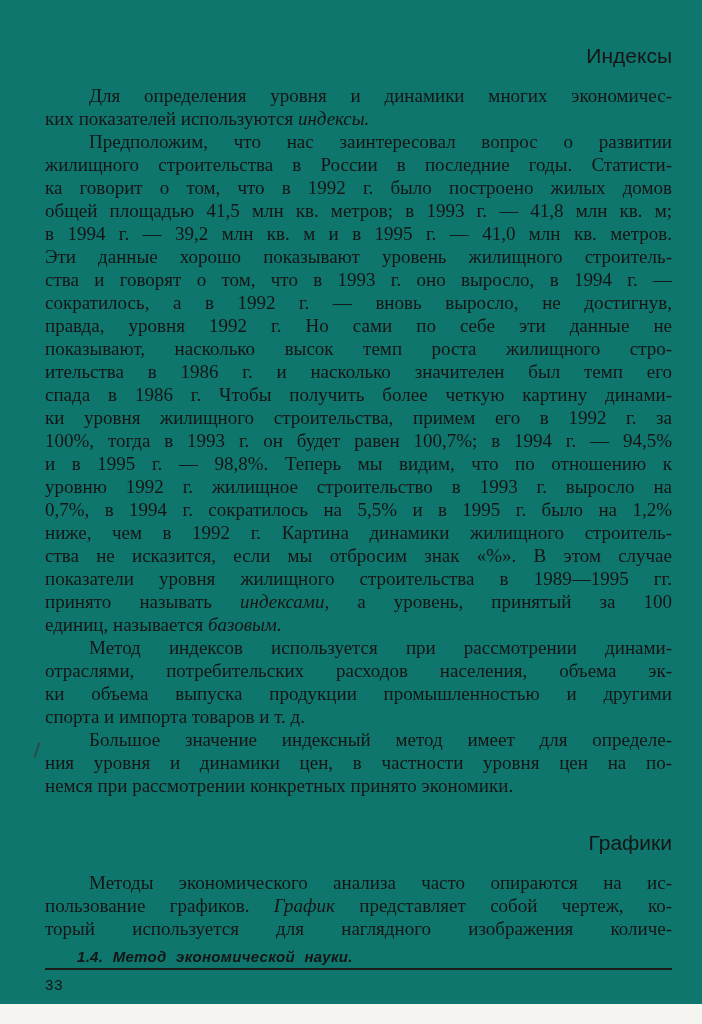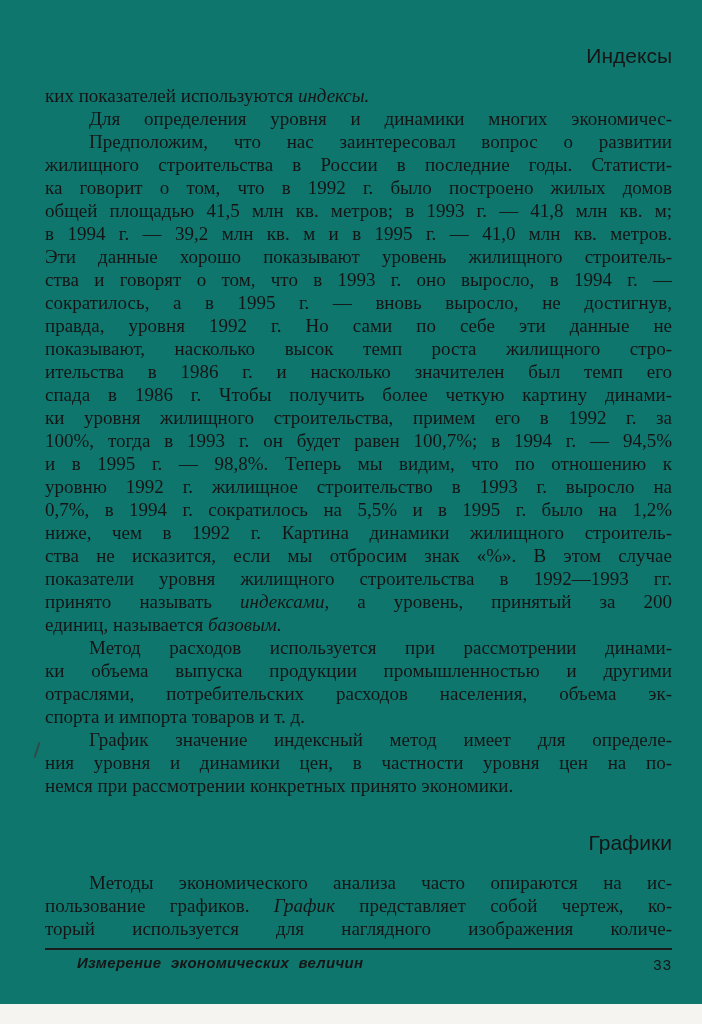--- a/index.html
+++ b/index.html
@@ -100,72 +100,72 @@
 <body>
 
 <div class="page">
   <div class="scan-artifact"></div>
   <div class="content">
 
     <h2 class="section-header indices">Индексы</h2>
 
     <div class="body-text">
         <p class="para">
+          <span class="line first"><span>Для определения уровня и динамики многих экономичес-</span></span>
           <span class="line end"><span>ких показателей используются </span><em>индексы.</em></span>
-          <span class="line first"><span>Для определения уровня и динамики многих экономичес-</span></span>
         </p>
         <p class="para">
           <span class="line first"><span>Предположим, что нас заинтересовал вопрос о развитии</span></span>
           <span class="line"><span>жилищного строительства в России в последние годы. Статисти-</span></span>
           <span class="line"><span>ка говорит о том, что в 1992 г. было построено жилых домов</span></span>
           <span class="line"><span>общей площадью 41,5 млн кв. метров; в 1993 г. — 41,8 млн кв. м;</span></span>
           <span class="line"><span>в 1994 г. — 39,2 млн кв. м и в 1995 г. — 41,0 млн кв. метров.</span></span>
           <span class="line"><span>Эти данные хорошо показывают уровень жилищного строитель-</span></span>
           <span class="line"><span>ства и говорят о том, что в 1993 г. оно выросло, в 1994 г. —</span></span>
-          <span class="line"><span>сократилось, а в 1995 г. — вновь выросло, не достигнув,</span></span>
+          <span class="line"><span>сократилось, а в 1992 г. — вновь выросло, не достигнув,</span></span>
           <span class="line"><span>правда, уровня 1992 г. Но сами по себе эти данные не</span></span>
           <span class="line"><span>показывают, насколько высок темп роста жилищного стро-</span></span>
           <span class="line"><span>ительства в 1986 г. и насколько значителен был темп его</span></span>
           <span class="line"><span>спада в 1986 г. Чтобы получить более четкую картину динами-</span></span>
           <span class="line"><span>ки уровня жилищного строительства, примем его в 1992 г. за</span></span>
           <span class="line"><span>100%, тогда в 1993 г. он будет равен 100,7%; в 1994 г. — 94,5%</span></span>
           <span class="line"><span>и в 1995 г. — 98,8%. Теперь мы видим, что по отношению к</span></span>
           <span class="line"><span>уровню 1992 г. жилищное строительство в 1993 г. выросло на</span></span>
           <span class="line"><span>0,7%, в 1994 г. сократилось на 5,5% и в 1995 г. было на 1,2%</span></span>
           <span class="line"><span>ниже, чем в 1992 г. Картина динамики жилищного строитель-</span></span>
           <span class="line"><span>ства не исказится, если мы отбросим знак «%». В этом случае</span></span>
-          <span class="line"><span>показатели уровня жилищного строительства в 1992—1993 гг.</span></span>
-          <span class="line"><span>принято называть </span><em>индексами,</em><span> а уровень, принятый за 200</span></span>
+          <span class="line"><span>показатели уровня жилищного строительства в 1989—1995 гг.</span></span>
+          <span class="line"><span>принято называть </span><em>индексами,</em><span> а уровень, принятый за 100</span></span>
           <span class="line end"><span>единиц, называется </span><em>базовым.</em></span>
         </p>
         <p class="para">
-          <span class="line first"><span>Метод расходов используется при рассмотрении динами-</span></span>
+          <span class="line first"><span>Метод индексов используется при рассмотрении динами-</span></span>
+          <span class="line"><span>отраслями, потребительских расходов населения, объема эк-</span></span>
           <span class="line"><span>ки объема выпуска продукции промышленностью и другими</span></span>
-          <span class="line"><span>отраслями, потребительских расходов населения, объема эк-</span></span>
           <span class="line end"><span>спорта и импорта товаров и т. д.</span></span>
         </p>
         <p class="para">
-          <span class="line first"><span>График значение индексный метод имеет для определе-</span></span>
+          <span class="line first"><span>Большое значение индексный метод имеет для определе-</span></span>
           <span class="line"><span>ния уровня и динамики цен, в частности уровня цен на по-</span></span>
           <span class="line end"><span>немся при рассмотрении конкретных принято экономики.</span></span>
         </p>
       </div>
 
     <h2 class="section-header graphs">Графики</h2>
 
     <div class="body-text graphs">
         <p class="para">
           <span class="line first"><span>Методы экономического анализа часто опираются на ис-</span></span>
           <span class="line"><span>пользование графиков. </span><em>График</em><span> представляет собой чертеж, ко-</span></span>
           <span class="line"><span>торый используется для наглядного изображения количе-</span></span>
         </p>
       </div>
 
     <div class="footer">
+      <div class="footer-line1">1.4. Метод экономической науки.</div>
       <div class="footer-rule"></div>
       <div class="footer-row">
-        <div class="footer-line2">Измерение экономических величин</div>
         <div class="page-number">33</div>
       </div>
     </div>
 
   </div>
 </div>
 
 </body></html>

